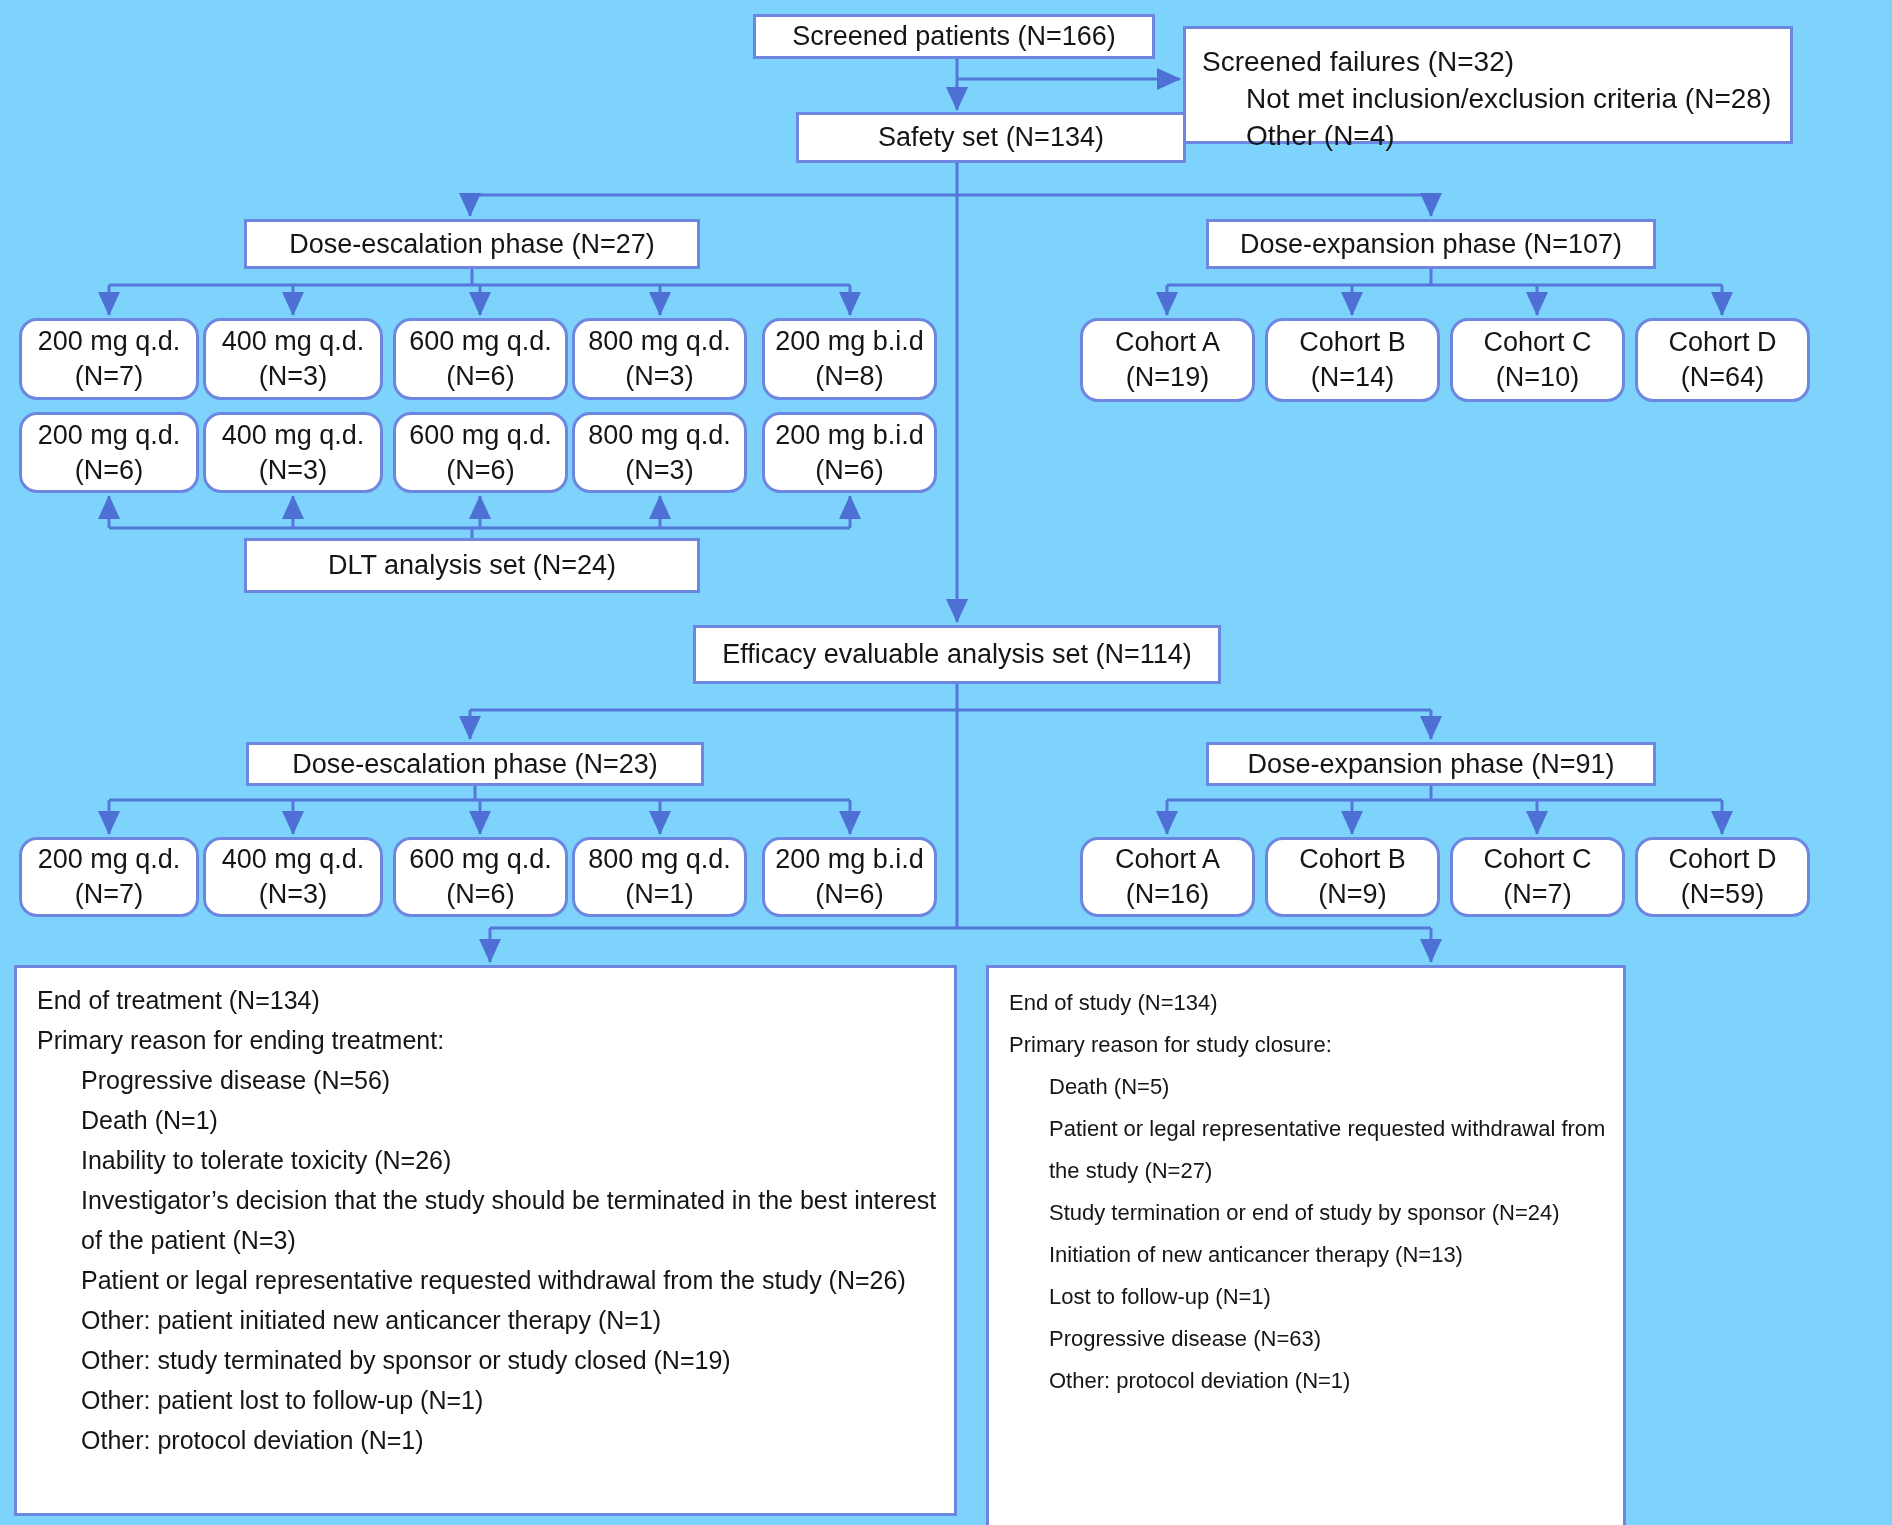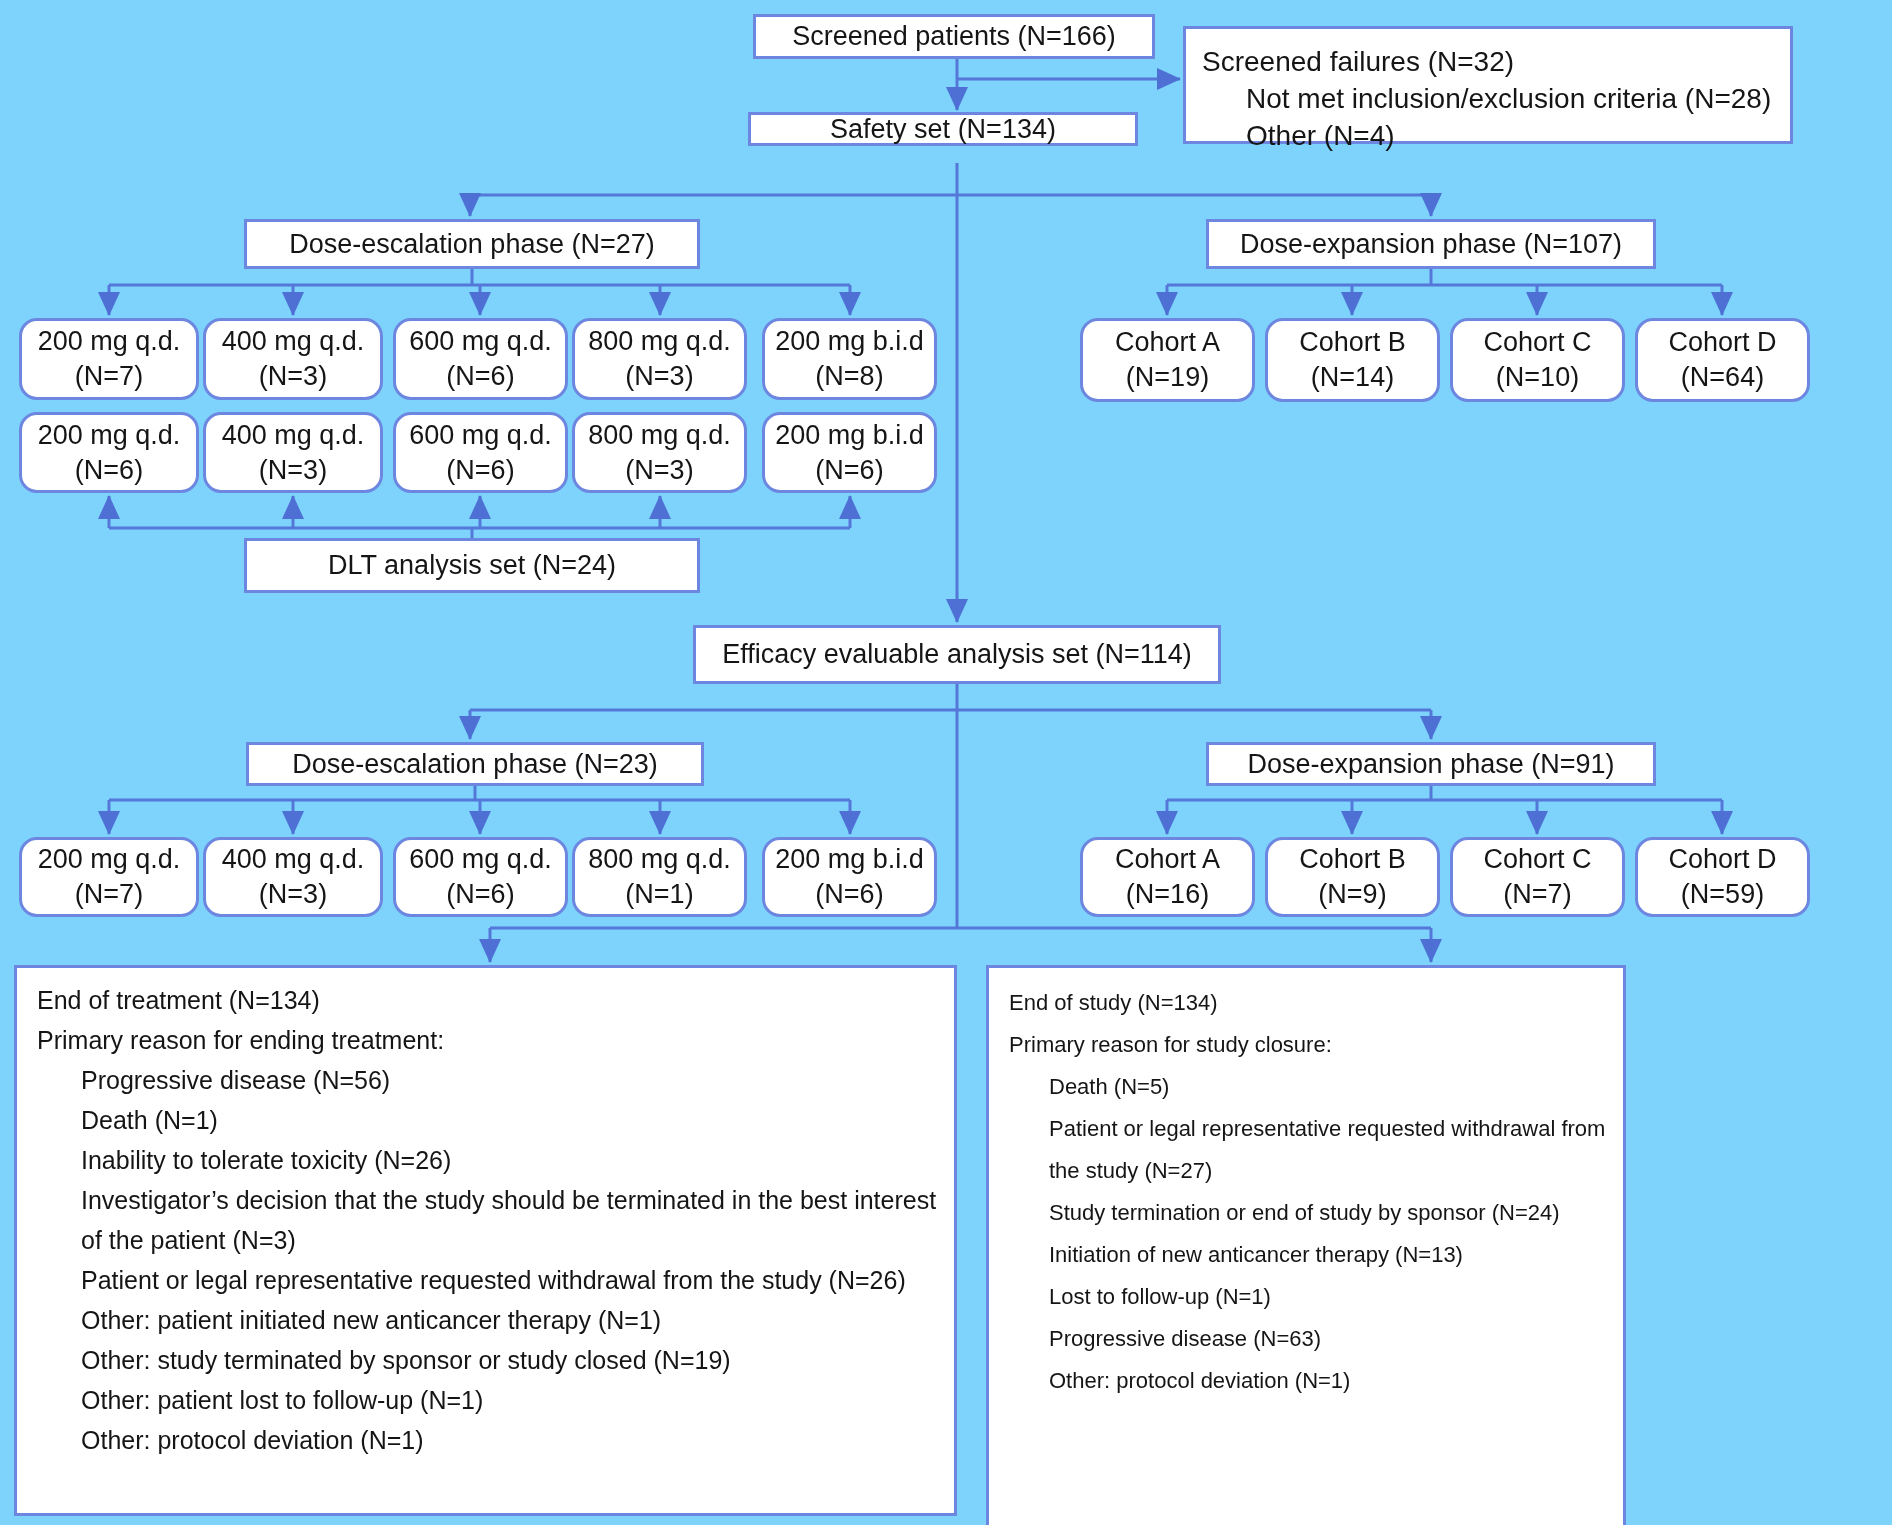--- a/index.html
+++ b/index.html
@@ -96,21 +96,21 @@
   <div class="box center1" style="left:753px;top:14px;width:402px;height:45px">
     <span>Screened patients (N=166)</span>
   </div>
 
   <div class="box failures" style="left:1183px;top:26px;width:610px;height:118px">
     <div class="ind0">Screened failures (N=32)</div>
     <div class="ind1">Not met inclusion/exclusion criteria (N=28)</div>
     <div class="ind1">Other (N=4)</div>
   </div>
 
-  <div class="box center1" style="left:748px;top:112px;width:390px;height:34px">
+  <div class="box center1" style="left:796px;top:112px;width:390px;height:51px">
     <span>Safety set (N=134)</span>
   </div>
 
   <div class="box center1" style="left:244px;top:219px;width:456px;height:50px">
     <span>Dose-escalation phase (N=27)</span>
   </div>
 
   <div class="box dose" style="left:19px;top:318px;width:180px;height:82px">
     <div>200 mg q.d.</div>
     <div>(N=7)</div>

